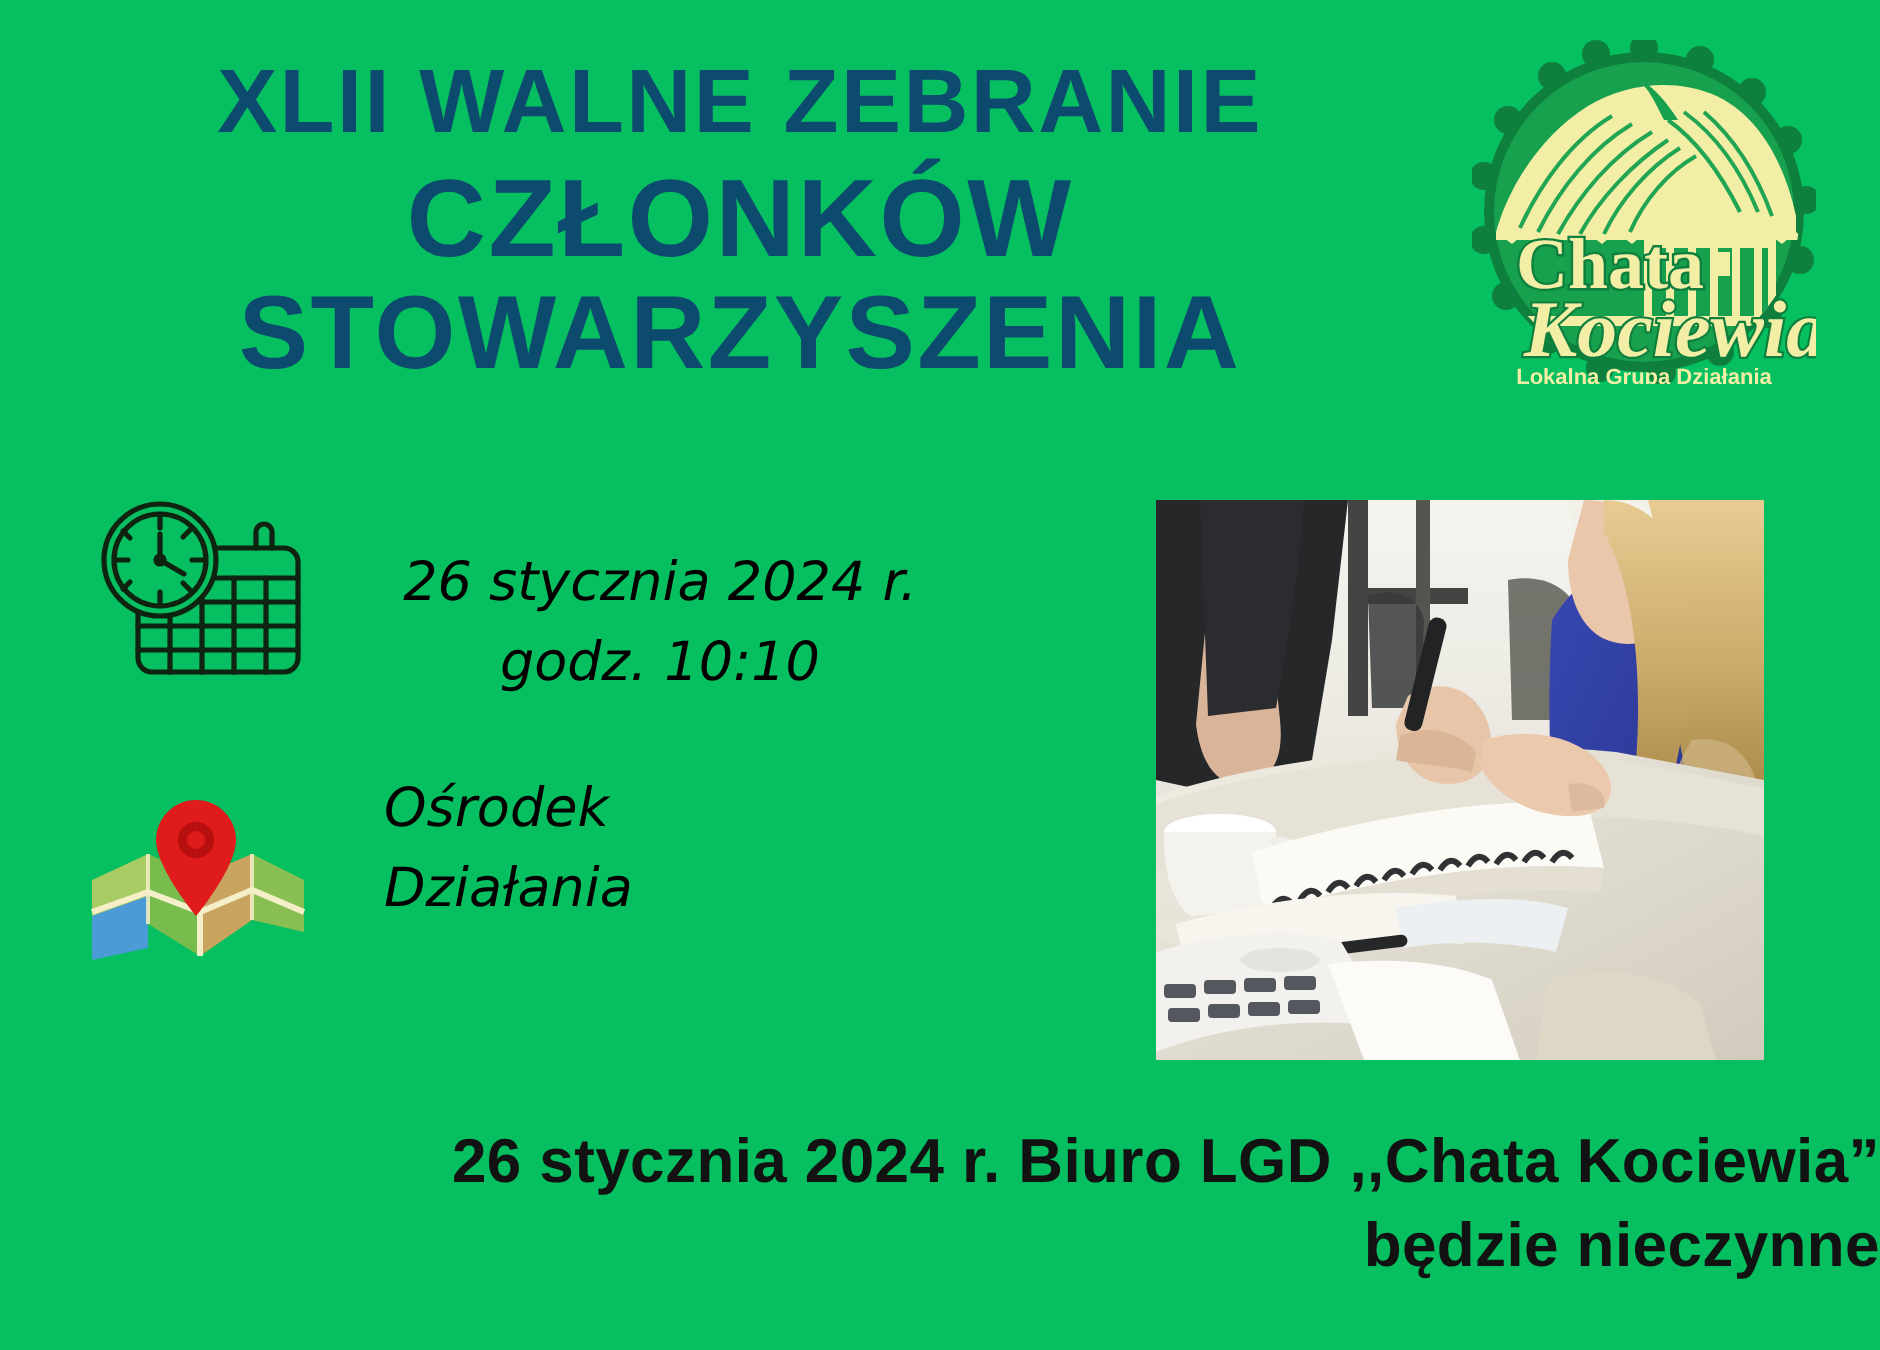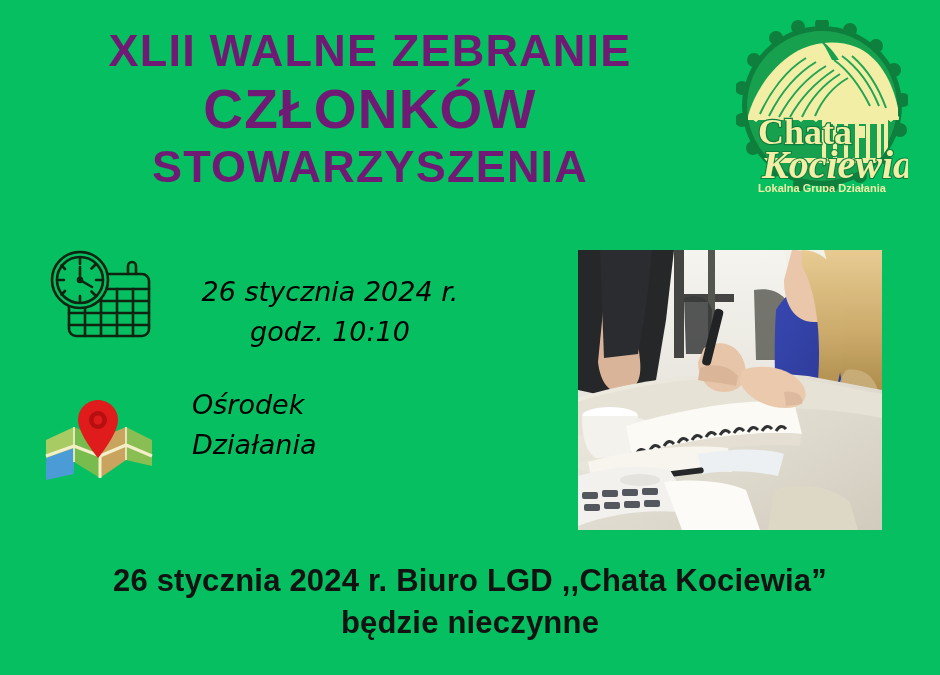--- a/index.html
+++ b/index.html
@@ -20,30 +20,30 @@
 
   
   .title-block {
     position: absolute;
     left: 30px;
     top: 22px;
     width: 680px;
     text-align: center;
   }
   .title-line {
-    color: #701a75;
+    color: #0c4a6e;
     font-weight: 700;
     font-size: 45px;
     line-height: 58px;
     letter-spacing: 1.2px;
     white-space: nowrap;
   }
   .title-line.l1 { font-size: 45px; }
   .title-line.l2 { font-size: 55px; }
-  .title-line.l3 { font-size: 45px; }
+  .title-line.l3 { font-size: 52px; }
 
   
   .logo {
     position: absolute;
     left: 736px;
     top: 20px;
     width: 172px;
     height: 172px;
     text-decoration: underline;
   }
@@ -104,21 +104,21 @@
     background: #2b2b2b;
   }
   .photo svg { display: block; width: 304px; height: 280px; }
 
   
   .notice {
     position: absolute;
     left: 0;
     top: 560px;
     width: 940px;
-    text-align: center;
+    text-align: right;
   }
   .notice-line {
     color: #121212;
     font-weight: 700;
     font-size: 31px;
     line-height: 42px;
     letter-spacing: 0.2px;
     white-space: nowrap;
   }
 </style>

